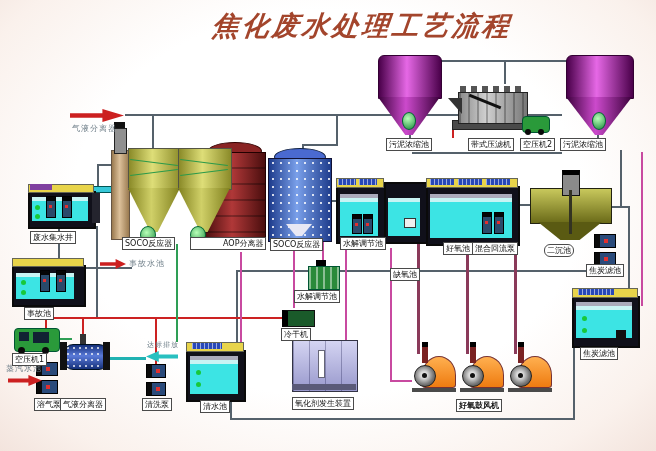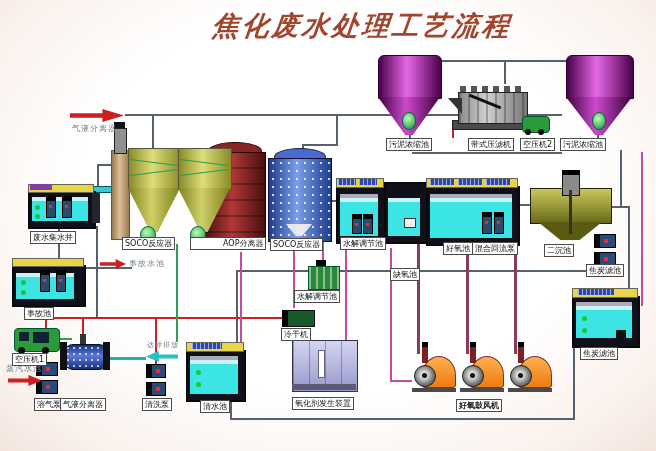--- a/index.html
+++ b/index.html
@@ -191,21 +191,21 @@
   <div class="water" style="left:430px;top:198px;width:82px;height:40px;"></div>
   <div class="vpump" style="left:482px;top:212px;"></div>
   <div class="vpump" style="left:494px;top:212px;"></div>
   <div class="lbl" style="left:443px;top:242px;">好氧池</div>
   <div class="lbl" style="left:472px;top:242px;">混合回流泵</div>
 
   <div class="abs" style="left:562px;top:170px;width:16px;height:20px;background:#8a8a8a;border:1px solid #111;border-top:5px solid #000;z-index:3;"></div>
   <div class="abs" style="left:569px;top:190px;width:3px;height:44px;background:#332;z-index:4;"></div>
   <div class="abs" style="left:530px;top:188px;width:80px;height:34px;background:linear-gradient(180deg,#c8c85c,#6a6a18);border:1px solid #221;z-index:2;"></div>
   <div class="abs" style="left:530px;top:222px;width:80px;height:18px;background:#5a5a12;z-index:2;clip-path:polygon(10% 0,90% 0,62% 100%,38% 100%);"></div>
-  <div class="lbl" style="left:544px;top:244px;">二沉池</div>
+  <div class="lbl" style="left:544px;top:244px;border-radius:6px;">二沉池</div>
 
   <div class="hpump" style="left:594px;top:234px;"></div>
   <div class="hpump" style="left:594px;top:252px;"></div>
   <div class="lbl" style="left:586px;top:264px;">焦炭滤池</div>
 
   <div class="cyl-pur" style="left:378px;top:55px;width:62px;height:42px;"></div>
   <div class="cone-pur" style="left:378px;top:97px;width:62px;height:38px;"></div>
   <div class="valve" style="left:402px;top:112px;width:12px;height:16px;"></div>
   <div class="lbl" style="left:386px;top:138px;">污泥浓缩池</div>
   <div class="cyl-pur" style="left:566px;top:55px;width:66px;height:42px;"></div>

